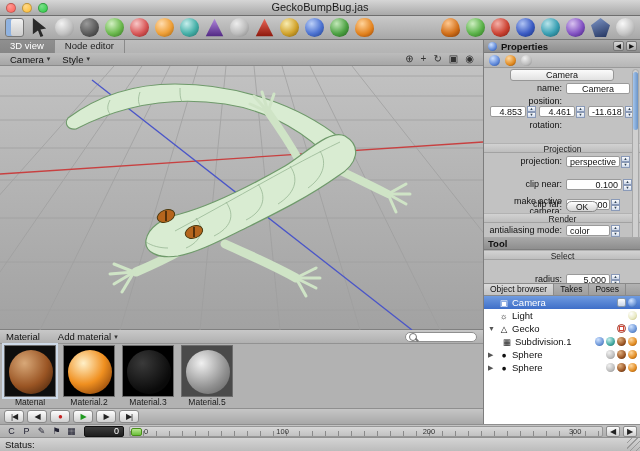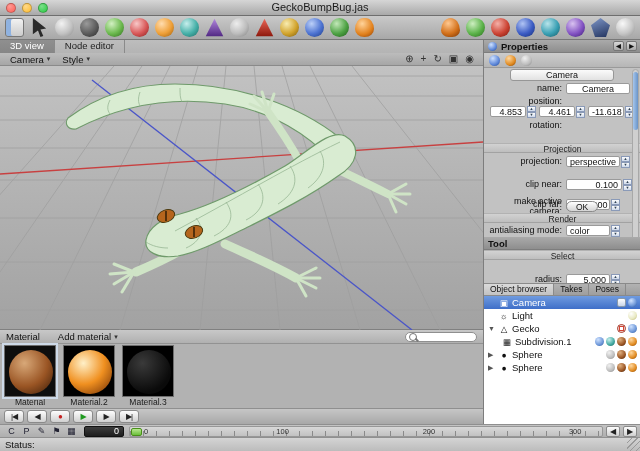--- a/index.html
+++ b/index.html
@@ -311,20 +311,26 @@
       <div class="msphere" style="background:radial-gradient(circle at 35% 30%,#fff0c8,#f09020 50%,#6a2a04)"></div>
     </div>
     <div class="mlabel">Material.2</div>
   </div>
   <div class="thumbwrap">
     <div class="thumb" style="background:#000000">
       <div class="msphere" style="background:radial-gradient(circle at 35% 30%,#3a3a3a,#0a0a0a 70%)"></div>
     </div>
     <div class="mlabel">Material.3</div>
   </div>
+  <div class="thumbwrap">
+    <div class="thumb" style="background:#4a4a4a">
+      <div class="msphere" style="background:radial-gradient(circle at 35% 30%,#f0f0f0,#909090 60%,#5a5a5a)"></div>
+    </div>
+    <div class="mlabel">Material.5</div>
+  </div>
 </div>
 
 <div class="transport">
   <span class="tbtn">|◀</span>
   <span class="tbtn">◀</span>
   <span class="tbtn" style="color:#c42222">●</span>
   <span class="tbtn" style="color:#1f9a1f">▶</span>
   <span class="tbtn">▶</span>
   <span class="tbtn">▶|</span>
 </div>

